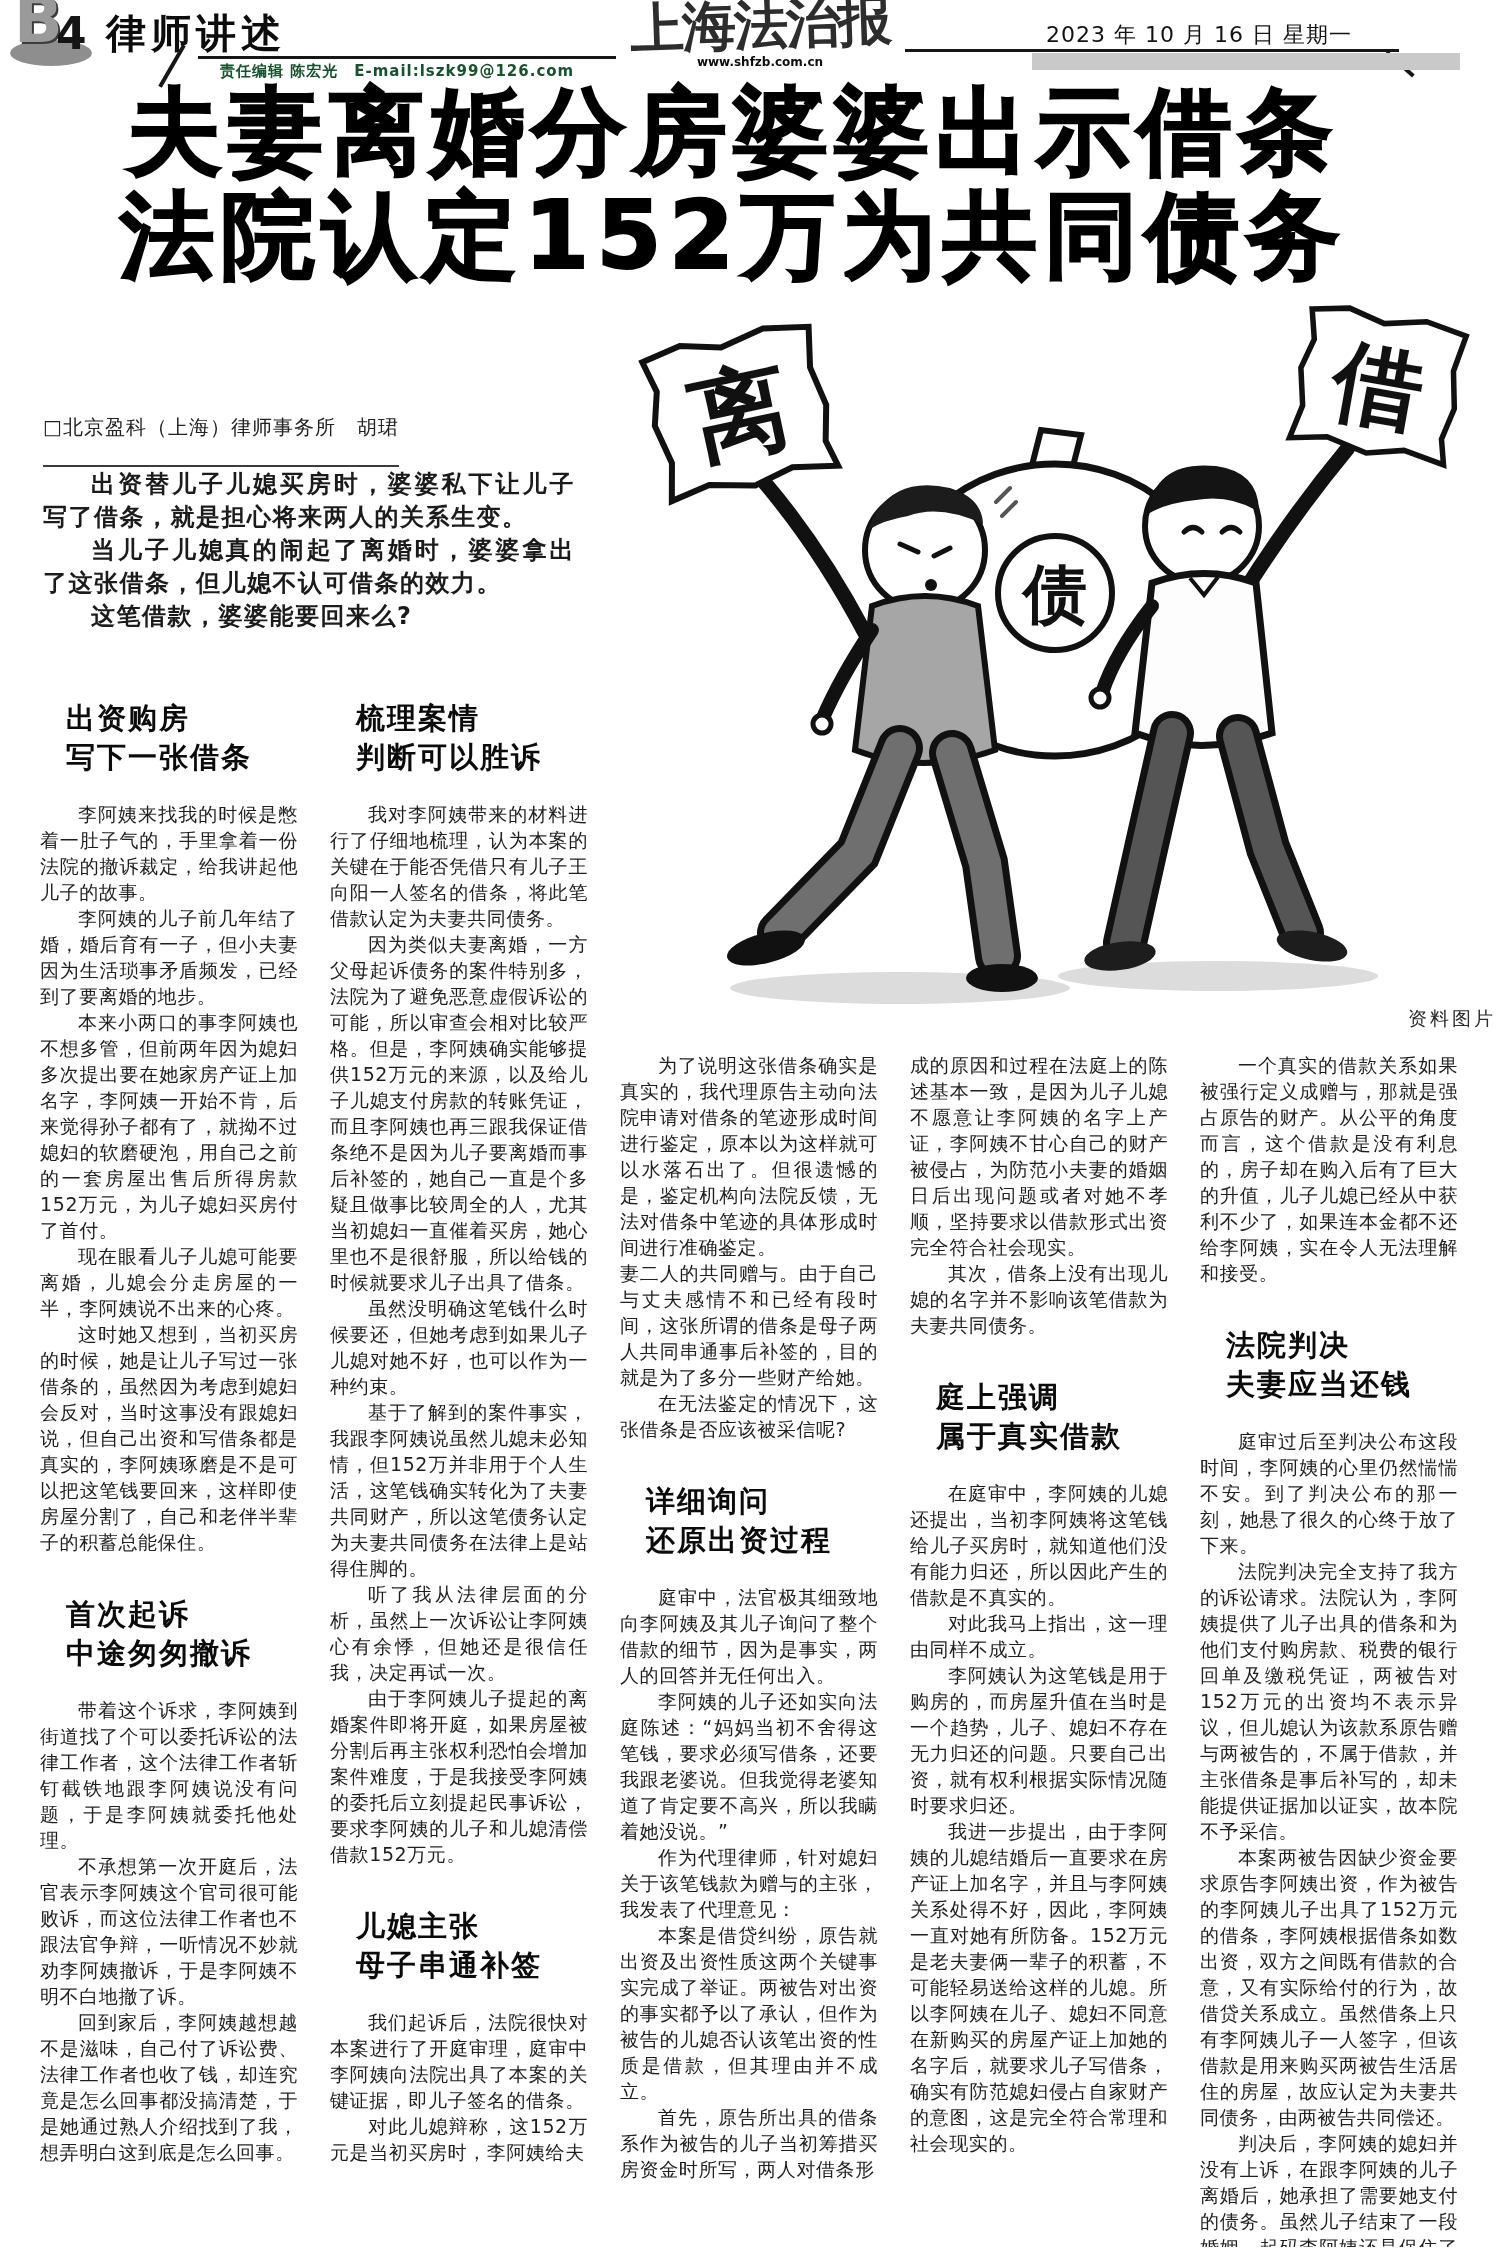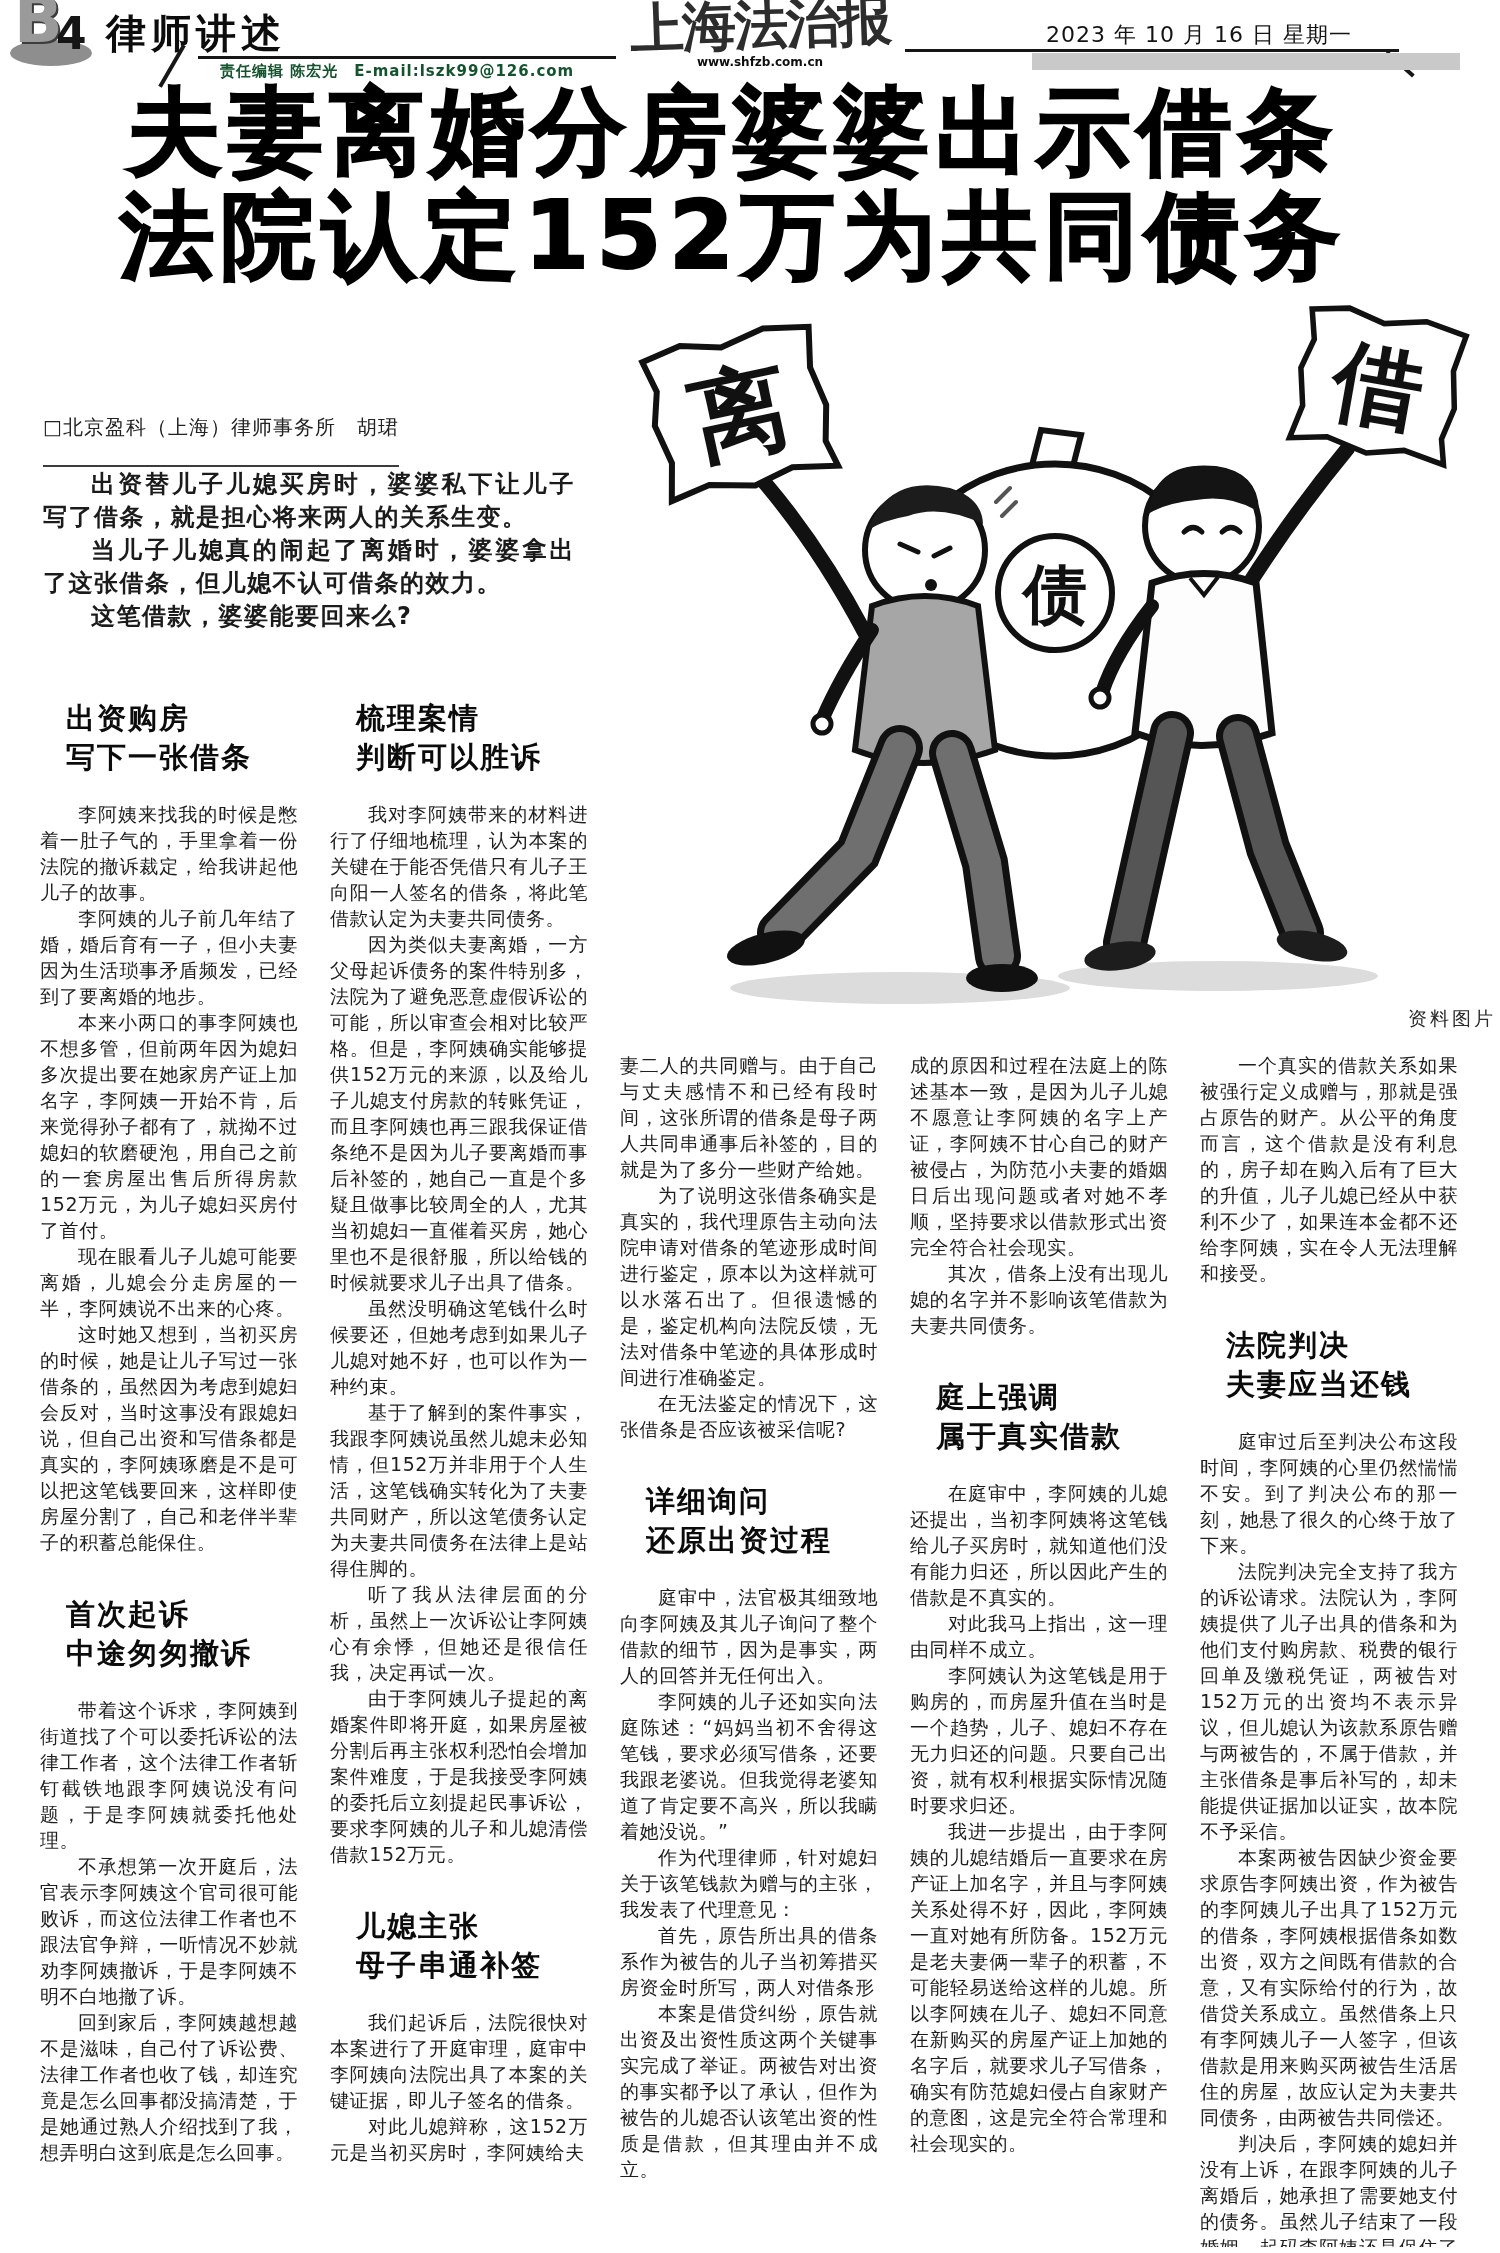--- a/index.html
+++ b/index.html
@@ -176,32 +176,32 @@
         <p class="body-p">听了我从法律层面的分析，虽然上一次诉讼让李阿姨心有余悸，但她还是很信任我，决定再试一次。</p>
         <p class="body-p">由于李阿姨儿子提起的离婚案件即将开庭，如果房屋被分割后再主张权利恐怕会增加案件难度，于是我接受李阿姨的委托后立刻提起民事诉讼，要求李阿姨的儿子和儿媳清偿借款152万元。</p>
         <h3 class="col-h">
           <div>儿媳主张</div>
           <div>母子串通补签</div>
         </h3>
         <p class="body-p">我们起诉后，法院很快对本案进行了开庭审理，庭审中李阿姨向法院出具了本案的关键证据，即儿子签名的借条。</p>
         <p class="body-p">对此儿媳辩称，这152万元是当初买房时，李阿姨给夫</p>
       </div>
       <div class="col">
+        <p class="body-p">为了说明这张借条确实是真实的，我代理原告主动向法院申请对借条的笔迹形成时间进行鉴定，原本以为这样就可以水落石出了。但很遗憾的是，鉴定机构向法院反馈，无法对借条中笔迹的具体形成时间进行准确鉴定。</p>
         <p class="body-p cont">妻二人的共同赠与。由于自己与丈夫感情不和已经有段时间，这张所谓的借条是母子两人共同串通事后补签的，目的就是为了多分一些财产给她。</p>
-        <p class="body-p">为了说明这张借条确实是真实的，我代理原告主动向法院申请对借条的笔迹形成时间进行鉴定，原本以为这样就可以水落石出了。但很遗憾的是，鉴定机构向法院反馈，无法对借条中笔迹的具体形成时间进行准确鉴定。</p>
         <p class="body-p">在无法鉴定的情况下，这张借条是否应该被采信呢?</p>
         <h3 class="col-h">
           <div>详细询问</div>
           <div>还原出资过程</div>
         </h3>
         <p class="body-p">庭审中，法官极其细致地向李阿姨及其儿子询问了整个借款的细节，因为是事实，两人的回答并无任何出入。</p>
         <p class="body-p">李阿姨的儿子还如实向法庭陈述：“妈妈当初不舍得这笔钱，要求必须写借条，还要我跟老婆说。但我觉得老婆知道了肯定要不高兴，所以我瞒着她没说。”</p>
         <p class="body-p">作为代理律师，针对媳妇关于该笔钱款为赠与的主张，我发表了代理意见：</p>
+        <p class="body-p">本案是借贷纠纷，原告就出资及出资性质这两个关键事实完成了举证。两被告对出资的事实都予以了承认，但作为被告的儿媳否认该笔出资的性质是借款，但其理由并不成立。</p>
         <p class="body-p">首先，原告所出具的借条系作为被告的儿子当初筹措买房资金时所写，两人对借条形</p>
-        <p class="body-p">本案是借贷纠纷，原告就出资及出资性质这两个关键事实完成了举证。两被告对出资的事实都予以了承认，但作为被告的儿媳否认该笔出资的性质是借款，但其理由并不成立。</p>
       </div>
       <div class="col">
         <p class="body-p cont">成的原因和过程在法庭上的陈述基本一致，是因为儿子儿媳不愿意让李阿姨的名字上产证，李阿姨不甘心自己的财产被侵占，为防范小夫妻的婚姻日后出现问题或者对她不孝顺，坚持要求以借款形式出资完全符合社会现实。</p>
         <p class="body-p">其次，借条上没有出现儿媳的名字并不影响该笔借款为夫妻共同债务。</p>
         <h3 class="col-h">
           <div>庭上强调</div>
           <div>属于真实借款</div>
         </h3>
         <p class="body-p">在庭审中，李阿姨的儿媳还提出，当初李阿姨将这笔钱给儿子买房时，就知道他们没有能力归还，所以因此产生的借款是不真实的。</p>
         <p class="body-p">对此我马上指出，这一理由同样不成立。</p>

